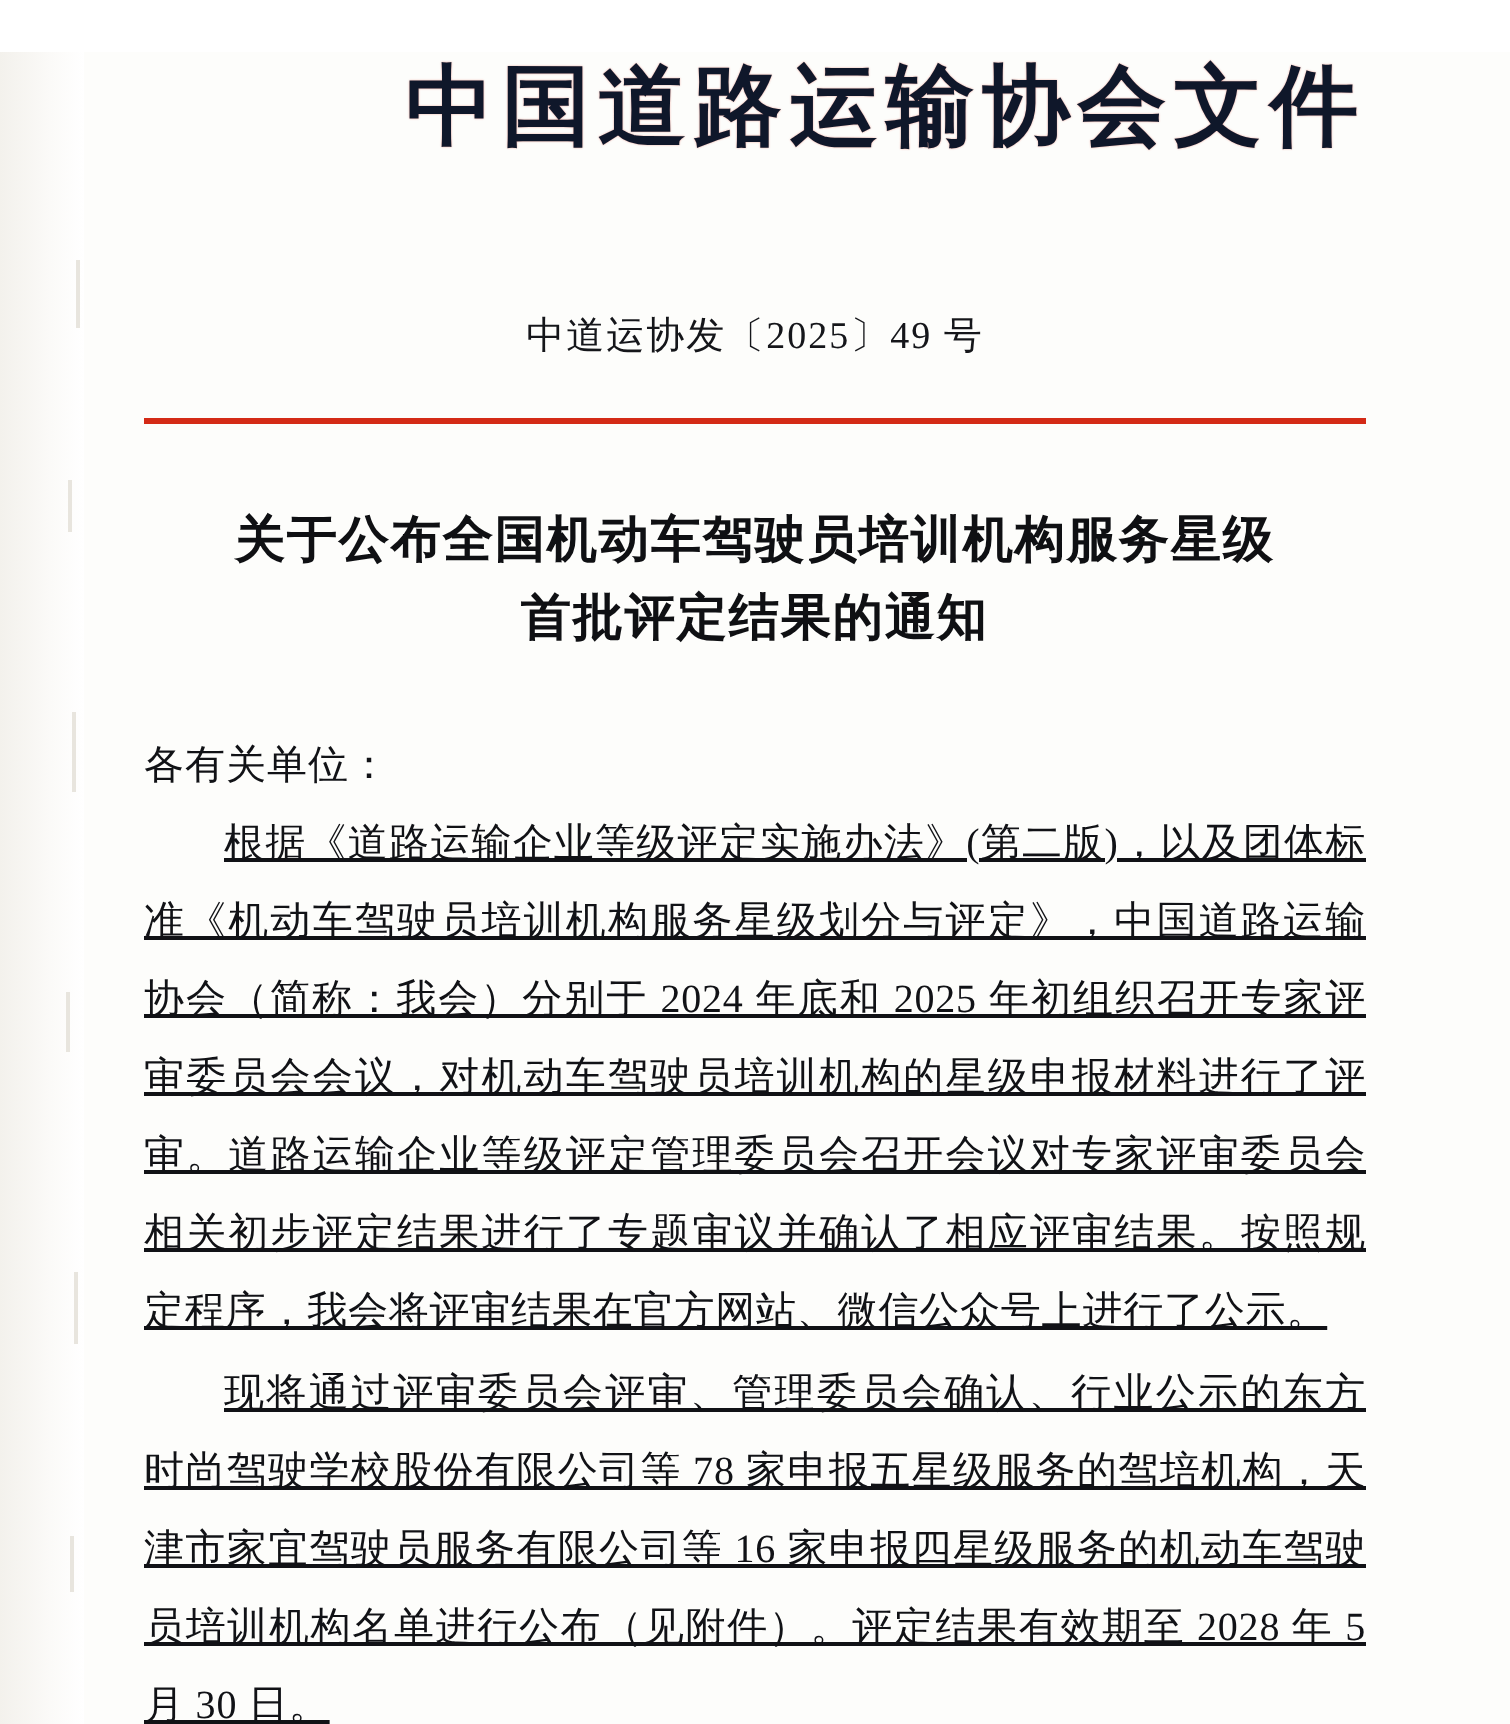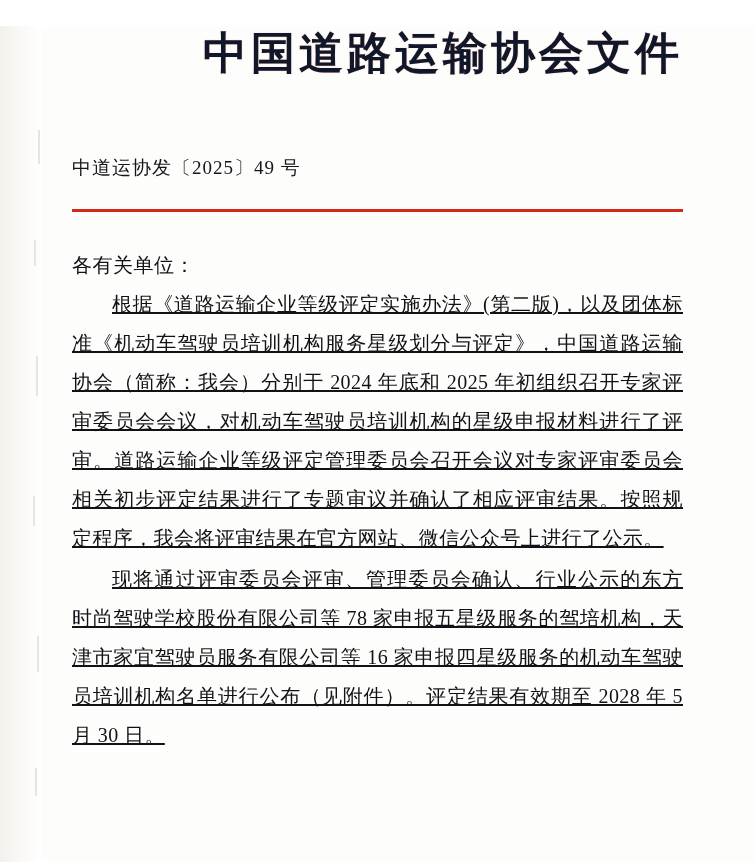--- a/index.html
+++ b/index.html
@@ -44,21 +44,21 @@
     margin-top: 26px;
     color: #0f172a;
     font-family: "Liberation Serif", "DejaVu Serif", serif;
     font-weight: bold;
     font-size: 44px;
     letter-spacing: 4px;
     line-height: 1.25;
     text-shadow: 0 0 1px rgba(212,42,22,0.45);
   }
   .doc-number {
-    text-align: left;
+    text-align: center;
     margin-top: 74px;
     font-size: 19px;
     letter-spacing: 1px;
     color: #15161a;
   }
   .red-rule {
     margin: 28px 0 0 0;
     height: 3px;
     background: #d42a16;
     width: 100%;
@@ -108,20 +108,24 @@
   <div class="scan-mark" style="left:35px; top:742px; width:2px; height:28px;"></div>
 
   <div class="doc-body">
 
     <div class="masthead">中国道路运输协会文件</div>
 
     <div class="doc-number">中道运协发〔2025〕49 号</div>
 
     <div class="red-rule"></div>
 
+    <div class="title">
+      <div>关于公布全国机动车驾驶员培训机构服务星级</div>
+      <div>首批评定结果的通知</div>
+    </div>
 
     <div class="salutation">各有关单位：</div>
 
     <p class="para">根据《道路运输企业等级评定实施办法》(第二版)，以及团体标准《机动车驾驶员培训机构服务星级划分与评定》，中国道路运输协会（简称：我会）分别于 2024 年底和 2025 年初组织召开专家评审委员会会议，对机动车驾驶员培训机构的星级申报材料进行了评审。道路运输企业等级评定管理委员会召开会议对专家评审委员会相关初步评定结果进行了专题审议并确认了相应评审结果。按照规定程序，我会将评审结果在官方网站、微信公众号上进行了公示。</p>
 
     <p class="para">现将通过评审委员会评审、管理委员会确认、行业公示的东方时尚驾驶学校股份有限公司等 78 家申报五星级服务的驾培机构，天津市家宜驾驶员服务有限公司等 16 家申报四星级服务的机动车驾驶员培训机构名单进行公布（见附件）。评定结果有效期至 2028 年 5 月 30 日。</p>
 
   </div>
 </div>
 

